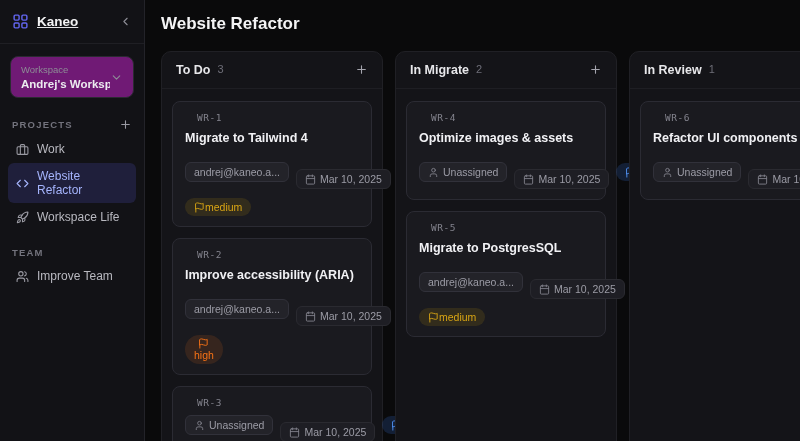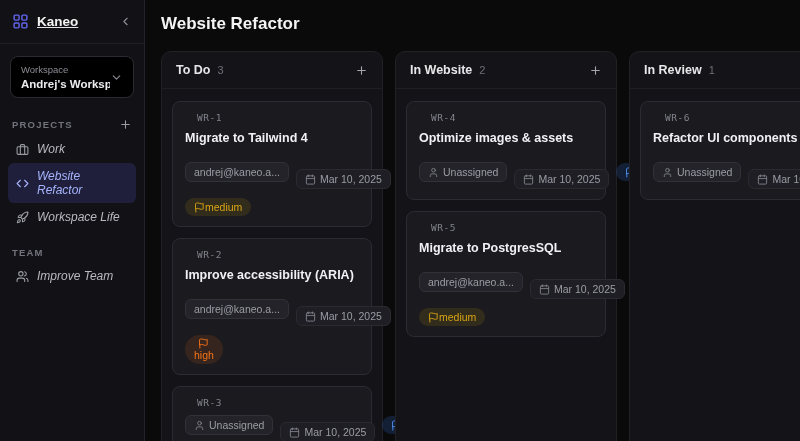--- a/index.html
+++ b/index.html
@@ -26,21 +26,21 @@
     border-bottom: 1px solid #1f1f24;
     text-decoration: underline;
   }
   .logo-icon { color: #6366f1; }
   .app-name { font-size: 13.5px; font-weight: bold; color: #f4f4f5; flex: 1; }
   .collapse-btn { color: #8d8d96; cursor: pointer; display: flex; }
 
   .ws-box {
     margin: 12px 10px 4px 10px;
     padding: 7px 10px;
-    background: #000000;
+    background: #701a75;
     border: 1px solid #2a2a31;
     border-radius: 8px;
     display: flex; align-items: center;
     cursor: pointer;
   }
   .ws-texts { flex: 1; min-width: 0; }
   .ws-label { font-size: 9.5px; color: #8d8d96; margin-bottom: 3px; }
   .ws-value { font-size: 11.5px; font-weight: bold; color: #ececf0; white-space: nowrap; overflow: hidden; }
   .ws-chevron { color: #8d8d96; }
 
@@ -54,41 +54,40 @@
     color: #73737d; font-weight: bold;
   }
   .section-add { color: #9a9aa3; cursor: pointer; display: flex; }
 
   .nav-item {
     display: flex; align-items: center; gap: 8px;
     margin: 1px 8px; padding: 6px 8px;
     border-radius: 6px;
     font-size: 12px; color: #b9b9c0;
     cursor: pointer;
-    font-style: italic;
   }
   .nav-item .nav-ic { color: #9a9aa3; display: flex; }
   .nav-item.active { background: rgba(99,102,241,0.17); color: #a5b4fc; }
   .nav-item.active .nav-ic { color: #a5b4fc; }
 
   
   .main { flex: 1; min-width: 0; display: flex; flex-direction: column; padding: 14px 0 0 16px; }
   .page-title { font-size: 17px; font-weight: bold; color: #f4f4f5; margin-bottom: 17px; }
 
   .board { flex: 1; display: flex; gap: 12px; align-items: stretch; }
   .column {
     width: 222px; flex: 0 0 222px;
     height: calc(100% + 14px);
     background: #141418;
     border: 1px solid #202025;
     border-radius: 10px;
     display: flex; flex-direction: column;
   }
   .col-head {
-    display: flex; align-items: center; gap: 7px;
+    display: flex; align-items: flex-start; gap: 7px;
     padding: 11px 14px;
     border-bottom: 1px solid #1e1e23;
   }
   .col-name { font-size: 12.5px; font-weight: bold; color: #e7e7ea; }
   .col-count { font-size: 11px; color: #6e6e78; }
   .col-spacer { flex: 1; }
   .col-add { color: #a5a5ae; cursor: pointer; display: flex; }
 
   .cards { padding: 12px 10px; display: flex; flex-direction: column; gap: 11px; }
   .card {
@@ -322,21 +321,21 @@
                   </svg>
                 </span>
                 <span>low</span>
               </span>
             </div>
           </article>
         </div>
       </section>
       <section class="column">
         <div class="col-head">
-          <span class="col-name">In Website</span>
+          <span class="col-name">In Migrate</span>
           <span class="col-count">2</span>
           <span class="col-spacer"></span>
           <span class="col-add">
             <svg width="13" height="13" viewBox="0 0 24 24" fill="none" stroke="currentColor" stroke-width="2" stroke-linecap="round">
               <path d="M5 12h14M12 5v14"></path>
             </svg>
           </span>
         </div>
         <div class="cards">
           <article class="card">

